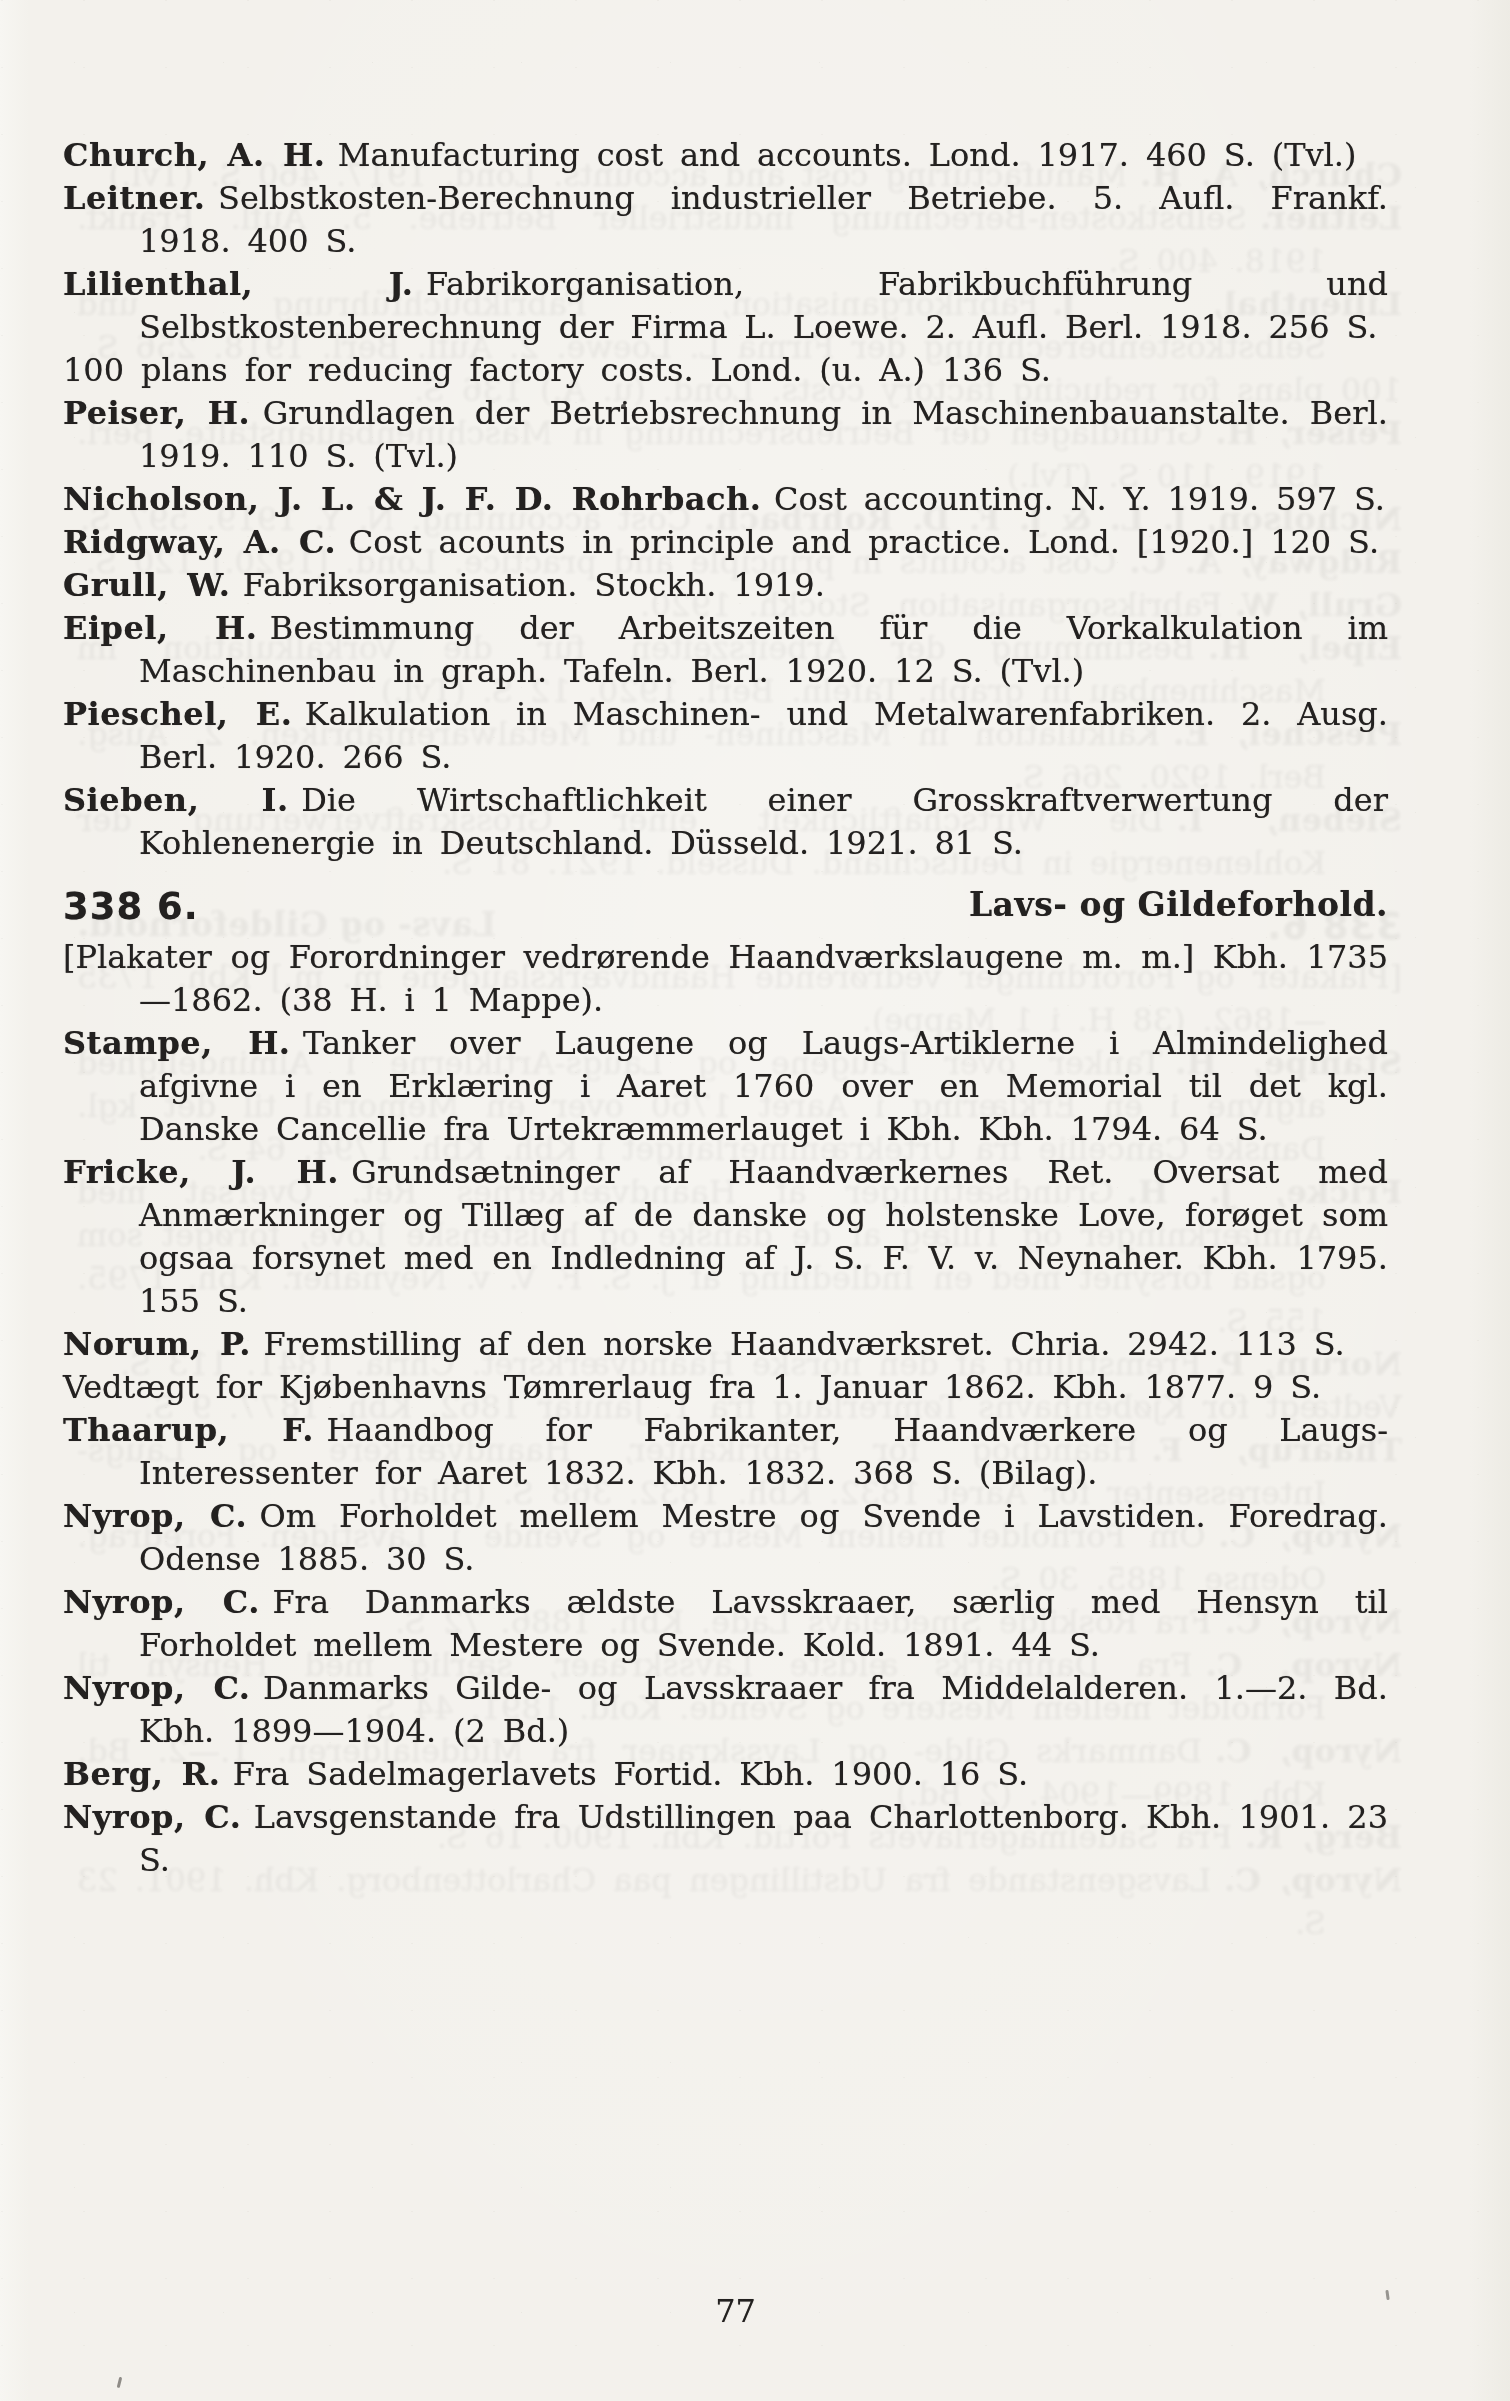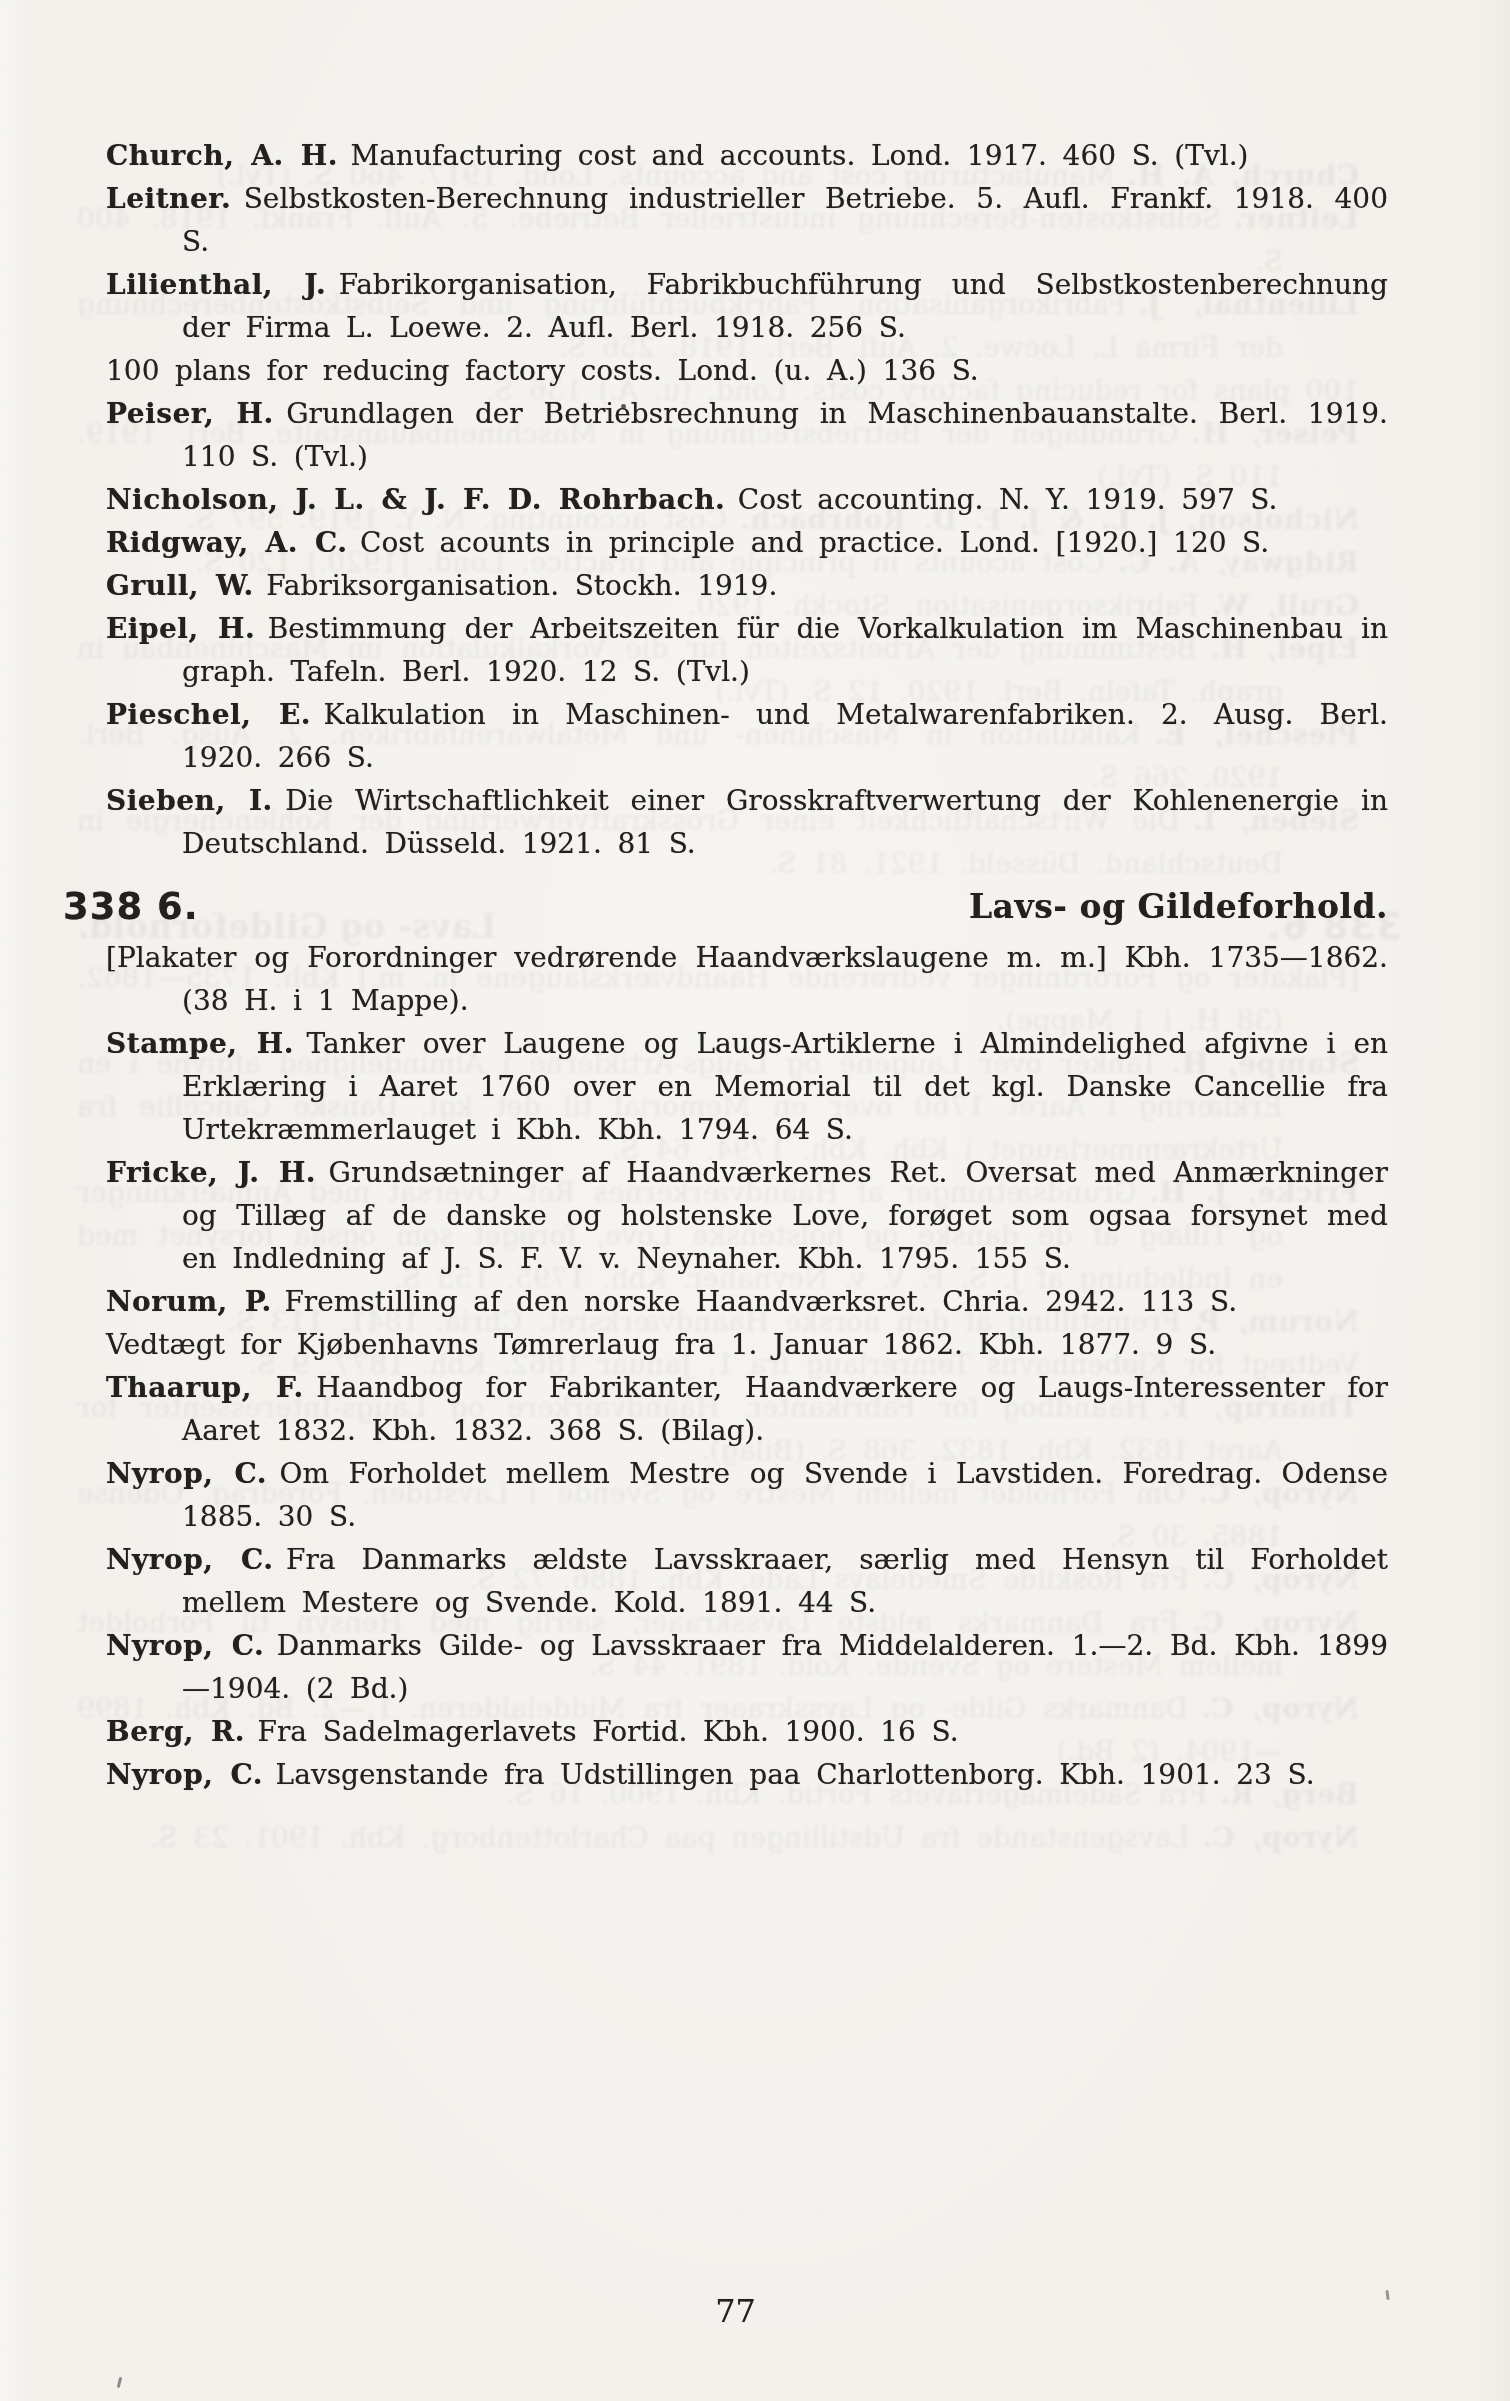--- a/index.html
+++ b/index.html
@@ -47,38 +47,37 @@
     z-index: 3;
   }
   .content {
     position: absolute;
     top: 134px;
     left: 63px;
     width: 1325px;
     z-index: 3;
   }
   .entry {
-    font-size: 28px;
+    font-size: 32px;
     line-height: 43px;
     text-align: justify;
     padding-left: 76px;
     text-indent: -76px;
     word-spacing: 6.7px;
     text-shadow: 0 0 0.7px rgba(35,33,30,0.5);
-    margin-left: 43px;
   }
   .entry .author {
     font-weight: bold;
     margin-right: 12.5px;
     letter-spacing: 0.5px;
   }
   .section-row {
     display: flex;
     justify-content: space-between;
-    align-items: center;
+    align-items: flex-start;
     margin: 20px 0 7.7px 0;
     text-shadow: 0 0 0.7px rgba(35,33,30,0.5);
   }
   .section-number {
     font-family: "DejaVu Sans", "Liberation Sans", sans-serif;
     font-weight: bold;
     font-size: 37px;
     letter-spacing: 1px;
   }
   .section-title {

